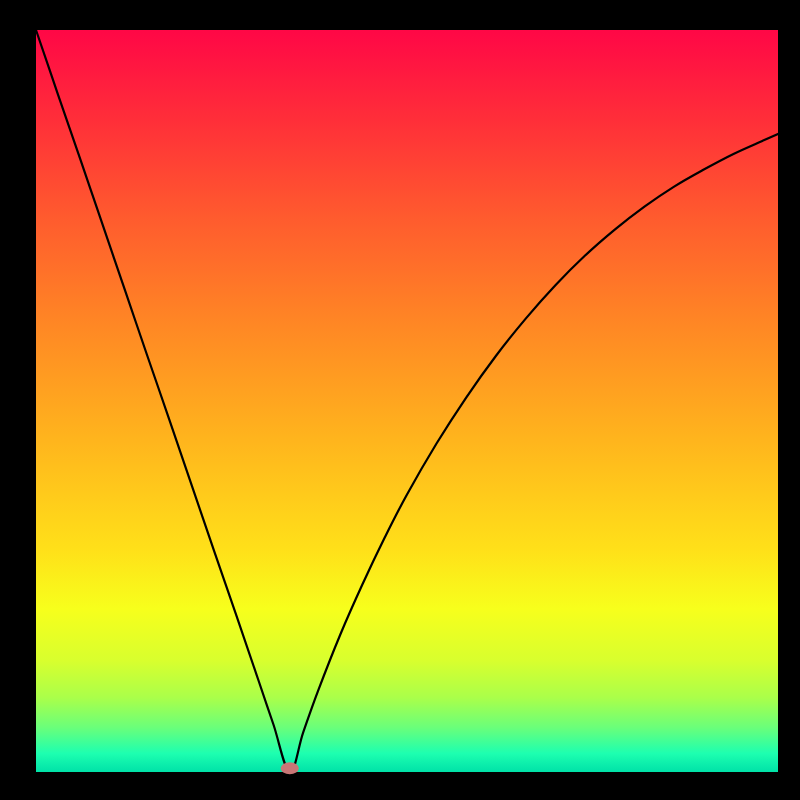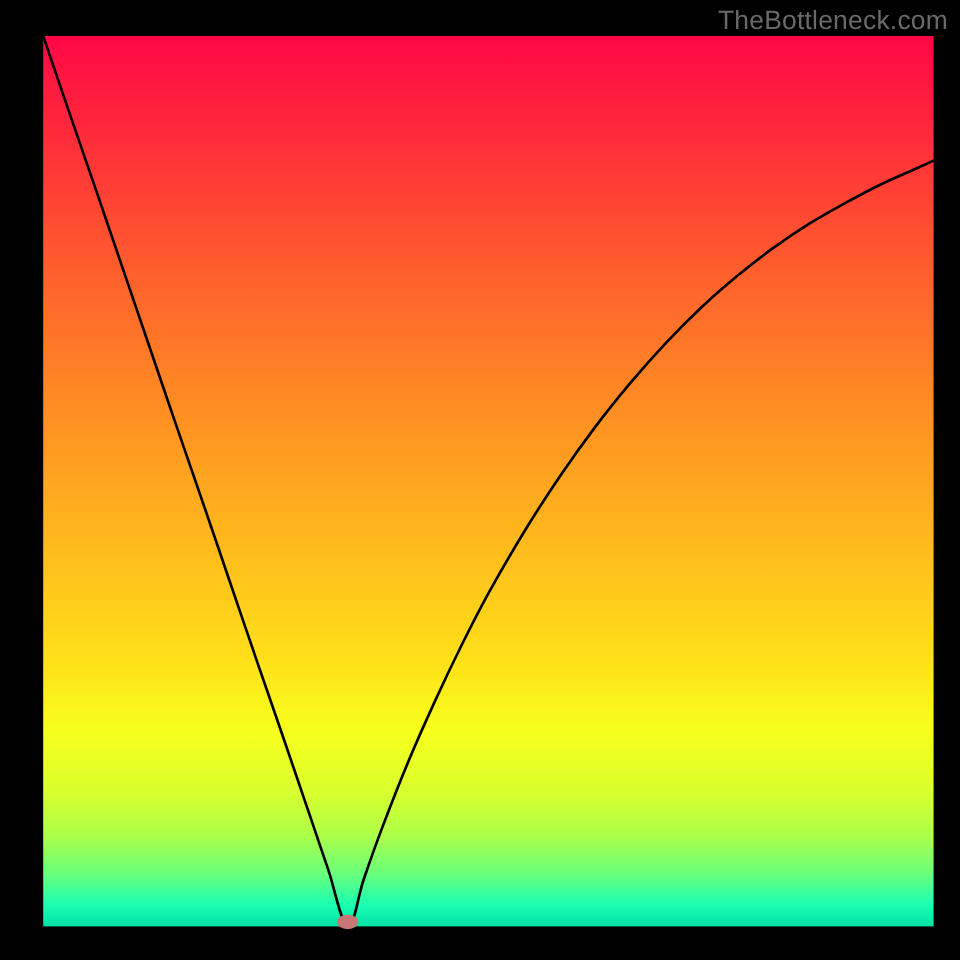--- a/index.html
+++ b/index.html
@@ -51,15 +51,14 @@
           <stop offset="94.00%" stop-color="#6aff7a"></stop>
           <stop offset="97.50%" stop-color="#1dffb0"></stop>
           <stop offset="100.00%" stop-color="#00e2a8"></stop>
         </linearGradient>
   </defs>
   <rect id="plot-bg" fill="url(#heat)" x="36" y="30" width="742" height="742"></rect>
   <path id="curve" fill="none" stroke="#000" stroke-width="2.2" stroke-linejoin="round" stroke-linecap="round" d="M 36.00 30.00 C 40.01 41.75, 50.25 71.92, 58.26 95.30 C 66.27 118.67, 72.51 136.48, 80.52 159.85 C 88.53 183.22, 94.77 201.64, 102.78 225.15 C 110.79 248.65, 117.03 266.94, 125.04 290.44 C 133.05 313.95, 139.29 332.36, 147.30 355.74 C 155.31 379.11, 161.55 396.92, 169.56 420.29 C 177.57 443.67, 183.81 462.08, 191.82 485.59 C 199.83 509.09, 206.07 527.51, 214.08 550.88 C 222.09 574.26, 228.33 592.06, 236.34 615.44 C 244.35 638.81, 251.92 661.10, 258.60 680.73 C 265.28 700.37, 267.83 708.08, 273.44 724.51 C 279.05 740.94, 284.42 770.53, 289.76 772.00 C 295.11 773.47, 298.04 747.23, 303.12 732.67 C 308.20 718.12, 311.28 708.75, 317.96 691.12 C 324.64 673.49, 332.21 653.96, 340.22 634.73 C 348.23 615.50, 354.47 601.77, 362.48 584.27 C 370.49 566.78, 376.73 553.69, 384.74 537.53 C 392.75 521.37, 397.65 511.45, 407.00 494.49 C 416.35 477.53, 426.00 460.79, 436.68 443.29 C 447.36 425.80, 455.68 413.05, 466.36 397.29 C 477.04 381.53, 485.36 369.90, 496.04 355.74 C 506.72 341.58, 515.04 331.33, 525.72 318.64 C 536.40 305.95, 544.72 296.60, 555.40 285.25 C 566.08 273.90, 574.40 265.59, 585.08 255.57 C 595.76 245.55, 604.08 238.41, 614.76 229.60 C 625.44 220.78, 633.76 214.34, 644.44 206.60 C 655.12 198.85, 663.44 193.24, 674.12 186.56 C 684.80 179.88, 693.12 175.37, 703.80 169.50 C 714.48 163.62, 722.80 159.12, 733.48 153.91 C 744.16 148.71, 755.15 144.16, 763.16 140.56 C 771.17 136.95, 775.33 135.08, 778.00 133.88"></path>
   <ellipse id="min-marker" cx="289.764" cy="768.29" rx="9" ry="6" fill="#c97676"></ellipse>
 </svg>
 
-<div class="watermark">TheBottleneck.com</div>
 
 </div>
 
 </body></html>

